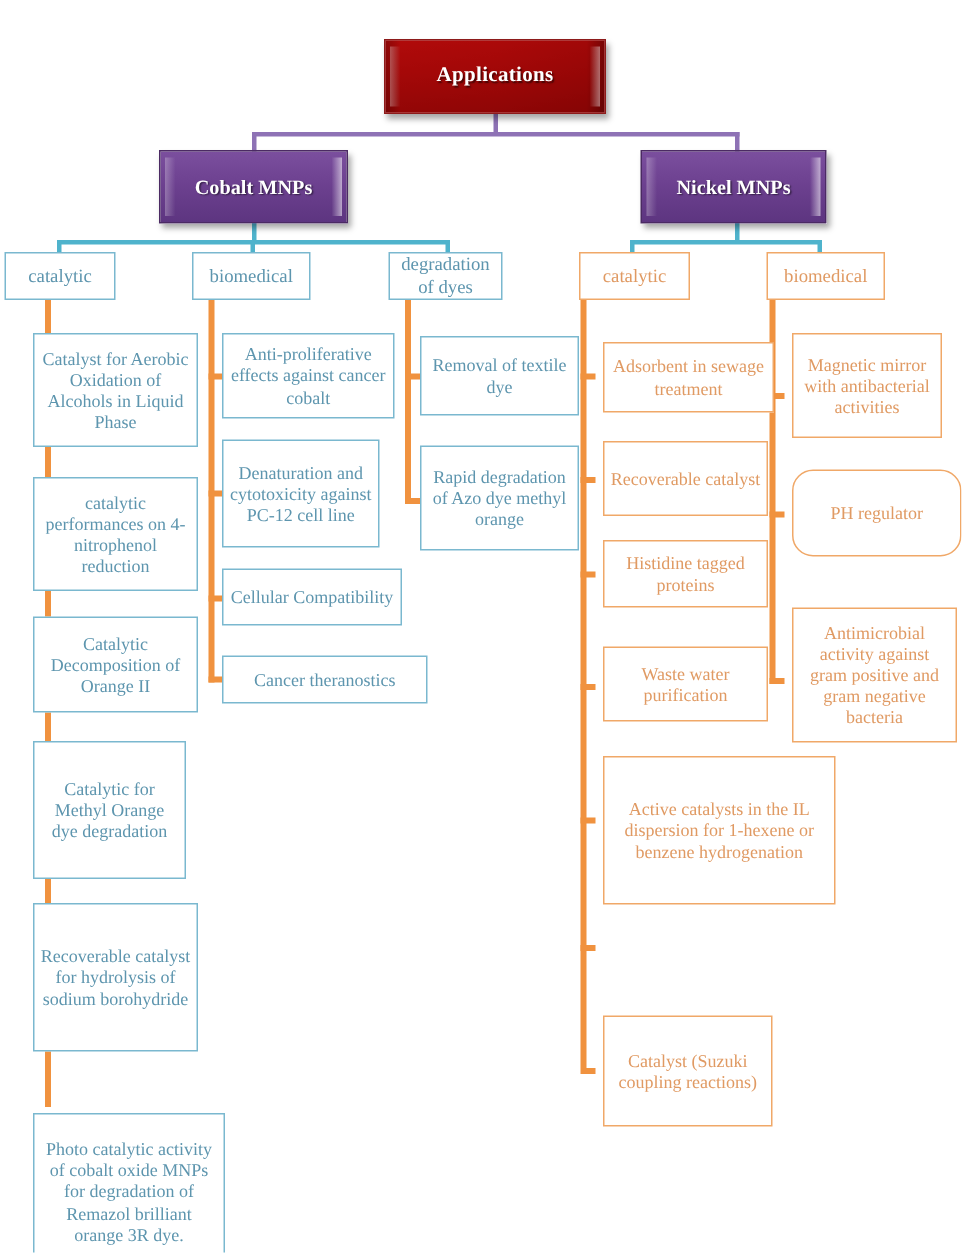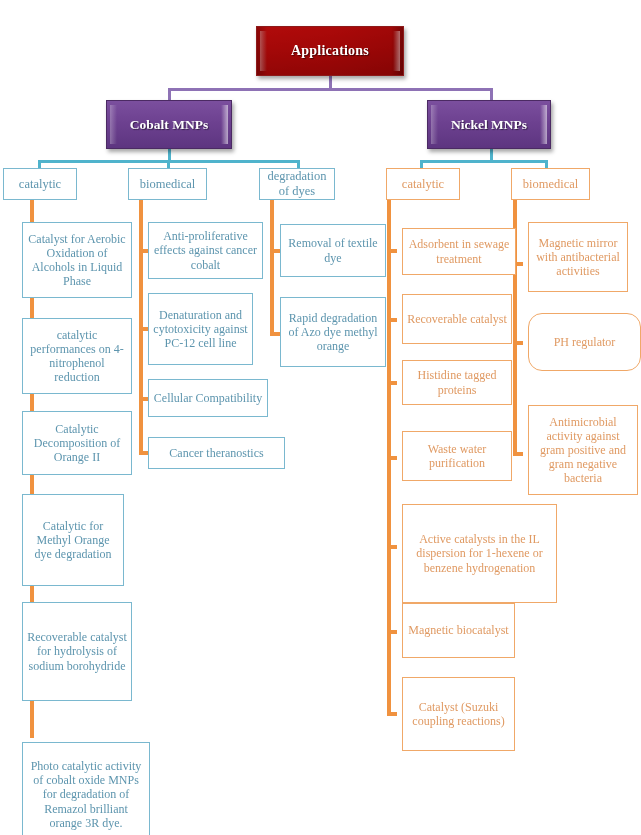--- a/index.html
+++ b/index.html
@@ -205,23 +205,20 @@
     </div>
   <div class="box orng f12" style="left:402px;top:360px;width:110px;height:45px;">
     <span>Histidine tagged proteins</span>
     </div>
   <div class="box orng f12" style="left:402px;top:431px;width:110px;height:50px;">
     <span>Waste water purification</span>
     </div>
   <div class="box orng f12" style="left:402px;top:504px;width:155px;height:99px;">
     <span>Active catalysts in the IL dispersion for 1-hexene or benzene hydrogenation</span>
     </div>
-  <div class="box orng f12" style="left:402px;top:603px;width:113px;height:55px;">
-    <span>Magnetic biocatalyst</span>
-    </div>
   <div class="box orng f12" style="left:402px;top:677px;width:113px;height:74px;">
     <span>Catalyst (Suzuki coupling reactions)</span>
     </div>
 
   <div class="box orng f12" style="left:528px;top:222px;width:100px;height:70px;">
     <span>Magnetic mirror with antibacterial activities</span>
     </div>
   <div class="box orng f12" style="left:528px;top:313px;width:113px;height:58px;border-radius:14px;">
     <span>PH regulator</span>
     </div>

